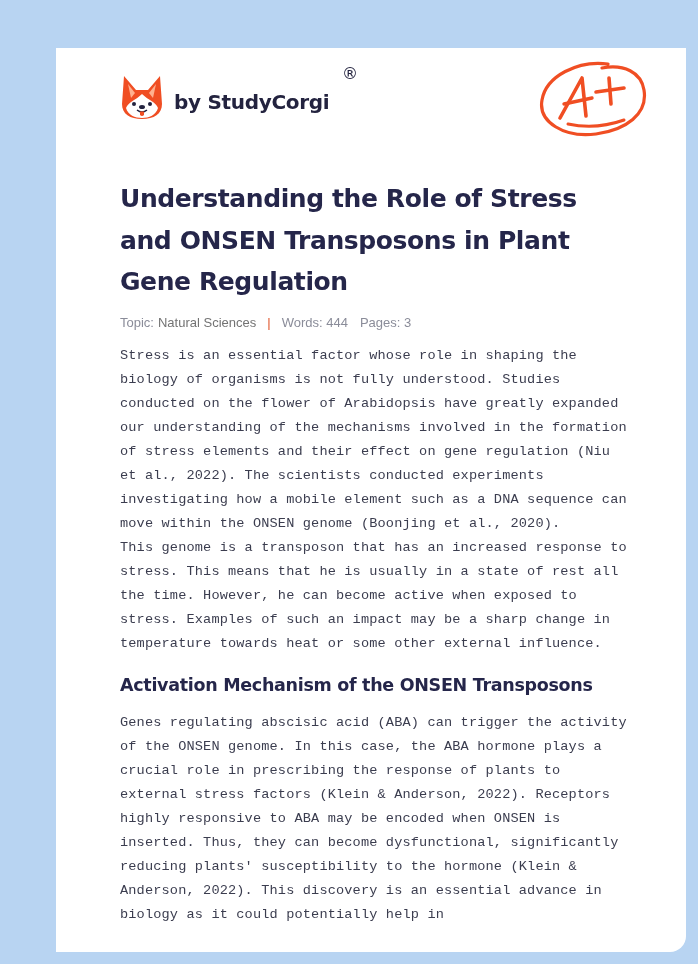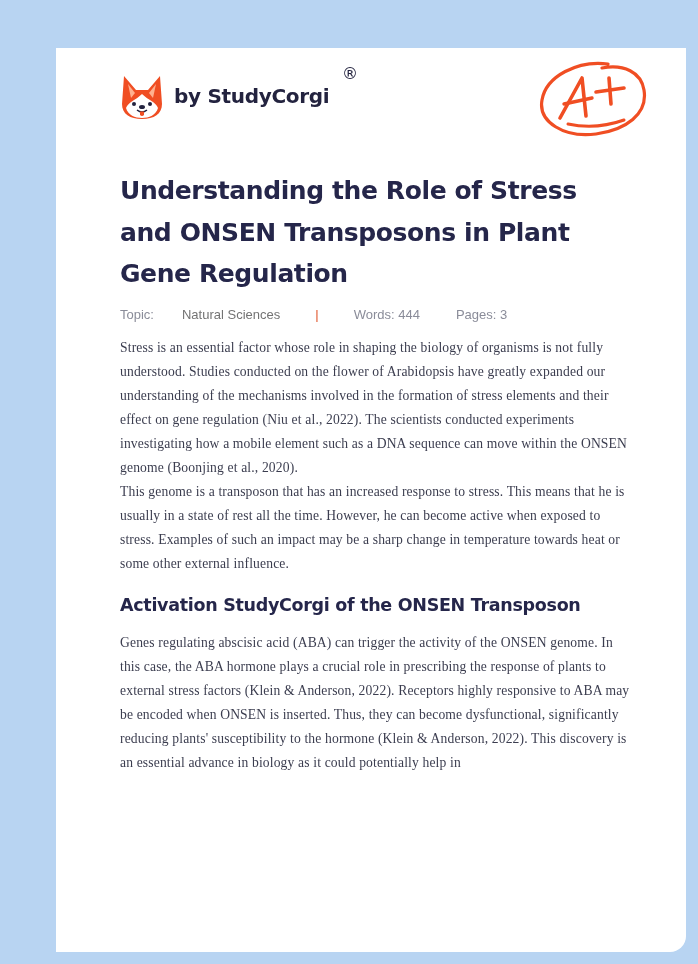--- a/index.html
+++ b/index.html
@@ -13,61 +13,61 @@
       width: 630px; height: 904px;
       background: #ffffff;
       border-bottom-right-radius: 16px;
       overflow: hidden;
     }
     .header {
       position: absolute; left: 0; top: 0; width: 100%; height: 120px;
     }
     .logo {
       position: absolute; left: 64px; top: 26px;
-      display: flex; align-items: flex-start;
+      display: flex; align-items: center;
     }
     .logo-icon { width: 44px; height: 46px; display: block; }
     .logo-text {
       margin-left: 10px; margin-top: 10px;
       font-family: "DejaVu Sans", sans-serif;
       font-weight: bold; font-size: 20px; color: #23233f;
       letter-spacing: -0.3px;
     }
     .logo-reg {
       position: absolute; left: 286px; top: 16px;
       font-family: "DejaVu Sans", sans-serif;
       font-size: 16px; color: #23233f;
     }
     .grade {
       position: absolute; left: 482px; top: 10px; width: 112px; height: 82px;
     }
     .content {
-      position: absolute; left: 64px; top: 122px; width: 512px;
+      position: absolute; left: 64px; top: 130px; width: 512px;
     }
     h1.title {
       font-family: "DejaVu Sans", sans-serif;
       font-weight: bold; font-size: 25px; line-height: 41.5px;
       color: #25264a; letter-spacing: -0.4px;
     }
     .meta {
       margin-top: 12px; font-size: 13px; color: #8a8c99;
-      display: flex; align-items: center; white-space: nowrap; gap: 24px;
+      display: flex; align-items: center; white-space: nowrap;
     }
     .meta .topic-val { color: #737373; margin-left: 4px; }
     .meta .sep { color: #e0552b; margin: 0 11px; }
     .meta .pages { margin-left: 12px; }
     h2.section {
       font-family: "DejaVu Sans", sans-serif;
       font-weight: bold; font-size: 17.5px; color: #25264a;
       letter-spacing: -0.3px;
     }
     .s1 { margin-top: 25px; line-height: 24px; }
     .s2 { margin-top: 17px; line-height: 24px; }
     p.para {
-      font-family: Liberation Serif, serif;
+      font-family: Liberation Mono, monospace;
       font-size: 13.6px; line-height: 24px; color: #3b3d4f;
       letter-spacing: 0.15px;
     }
     .p1 { margin-top: 14px; }
     .p2 { }
     .p3 { margin-top: 14px; }
   </style>
 </head>
 <body>
 
@@ -105,16 +105,16 @@
       <span>Topic:</span>
       <a class="topic-val">Natural Sciences</a>
       <span class="sep">|</span>
       <span>Words: 444</span>
       <span class="pages">Pages: 3</span>
     </div>
 
     <p class="para p1">Stress is an essential factor whose role in shaping the biology of organisms is not fully understood. Studies conducted on the flower of Arabidopsis have greatly expanded our understanding of the mechanisms involved in the formation of stress elements and their effect on gene regulation (Niu et al., 2022). The scientists conducted experiments investigating how a mobile element such as a DNA sequence can move within the ONSEN genome (Boonjing et al., 2020).</p>
     <p class="para p2">This genome is a transposon that has an increased response to stress. This means that he is usually in a state of rest all the time. However, he can become active when exposed to stress. Examples of such an impact may be a sharp change in temperature towards heat or some other external influence.</p>
 
-    <h2 class="section s2">Activation StudyCorgi of the ONSEN Transposon</h2>
+    <h2 class="section s2">Activation Mechanism of the ONSEN Transposons</h2>
     <p class="para p3">Genes regulating abscisic acid (ABA) can trigger the activity of the ONSEN genome. In this case, the ABA hormone plays a crucial role in prescribing the response of plants to external stress factors (Klein &amp; Anderson, 2022). Receptors highly responsive to ABA may be encoded when ONSEN is inserted. Thus, they can become dysfunctional, significantly reducing plants' susceptibility to the hormone (Klein &amp; Anderson, 2022). This discovery is an essential advance in biology as it could potentially help in</p>
   </div>
 </div>
 
 </body></html>

